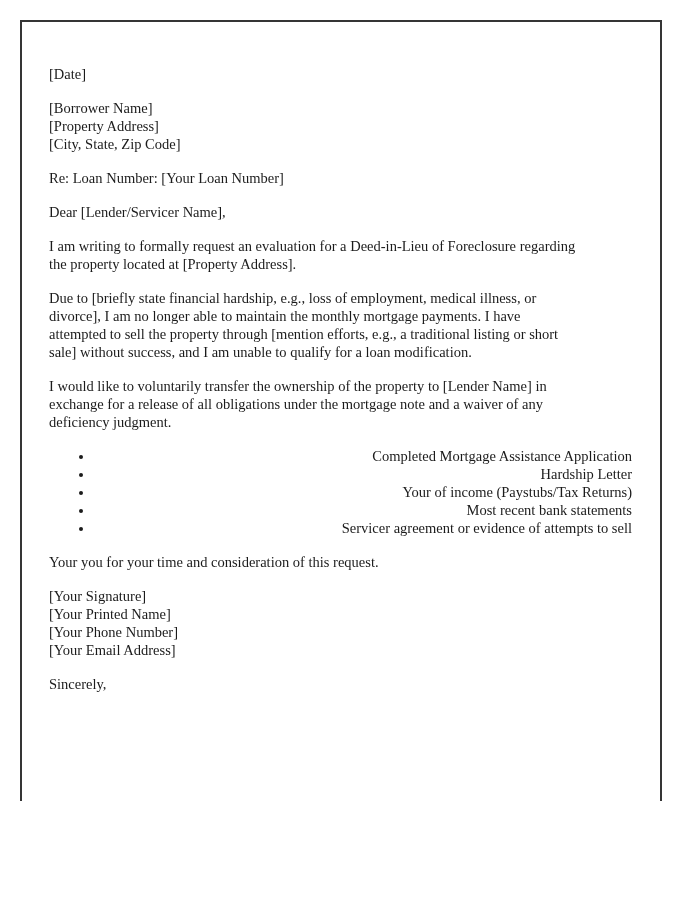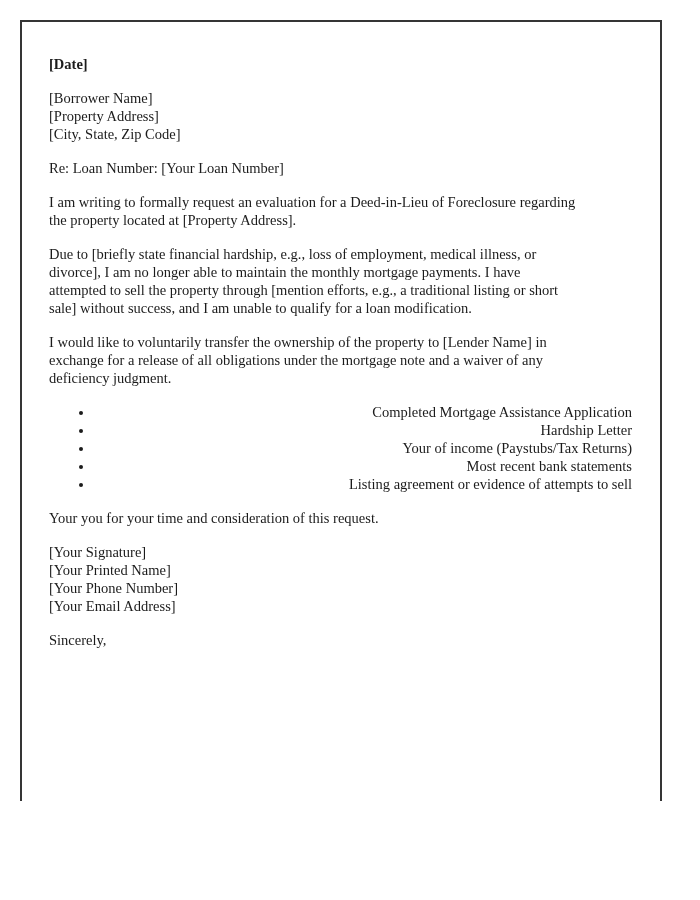--- a/index.html
+++ b/index.html
@@ -36,22 +36,21 @@
     padding: 27px 28px 0 27px;
     font-size: 14.5px;
     line-height: 18px;
     overflow: hidden;
   }
   .letter p {
     margin: 16px 0;
     white-space: pre-line;
   }
   .letter p:first-child {
-    margin-top: 6px;
-    font-weight: bold;
+    margin-top: 16px;
   }
   .letter ul {
     margin: 12px 0 14px 0;
     padding: 0 0 0 45px;
     list-style: disc outside;
   }
   .letter li {
     line-height: 18px;
     padding-left: 3px;
     text-align: right;
@@ -65,40 +64,41 @@
     <div class="letter">
 
       <p>[Date]</p>
 
       <p>[Borrower Name]
 [Property Address]
 [City, State, Zip Code]</p>
 
       <p>Re: Loan Number: [Your Loan Number]</p>
 
+      <p>Dear [Lender/Servicer Name],</p>
 
       <p>I am writing to formally request an evaluation for a Deed-in-Lieu of Foreclosure regarding
 the property located at [Property Address].</p>
 
       <p>Due to [briefly state financial hardship, e.g., loss of employment, medical illness, or
 divorce], I am no longer able to maintain the monthly mortgage payments. I have
 attempted to sell the property through [mention efforts, e.g., a traditional listing or short
 sale] without success, and I am unable to qualify for a loan modification.</p>
 
       <p>I would like to voluntarily transfer the ownership of the property to [Lender Name] in
 exchange for a release of all obligations under the mortgage note and a waiver of any
 deficiency judgment.</p>
 
 
       <ul>
         <li>Completed Mortgage Assistance Application</li>
         <li>Hardship Letter</li>
         <li>Your of income (Paystubs/Tax Returns)</li>
         <li>Most recent bank statements</li>
-        <li>Listing agreement or evidence of attempts to sell</li>
+        <li>Servicer agreement or evidence of attempts to sell</li>
       </ul>
 
 
       <p>Your you for your time and consideration of this request.</p>
 
       <p>[Your Signature]
 [Your Printed Name]
 [Your Phone Number]
 [Your Email Address]</p>
 

